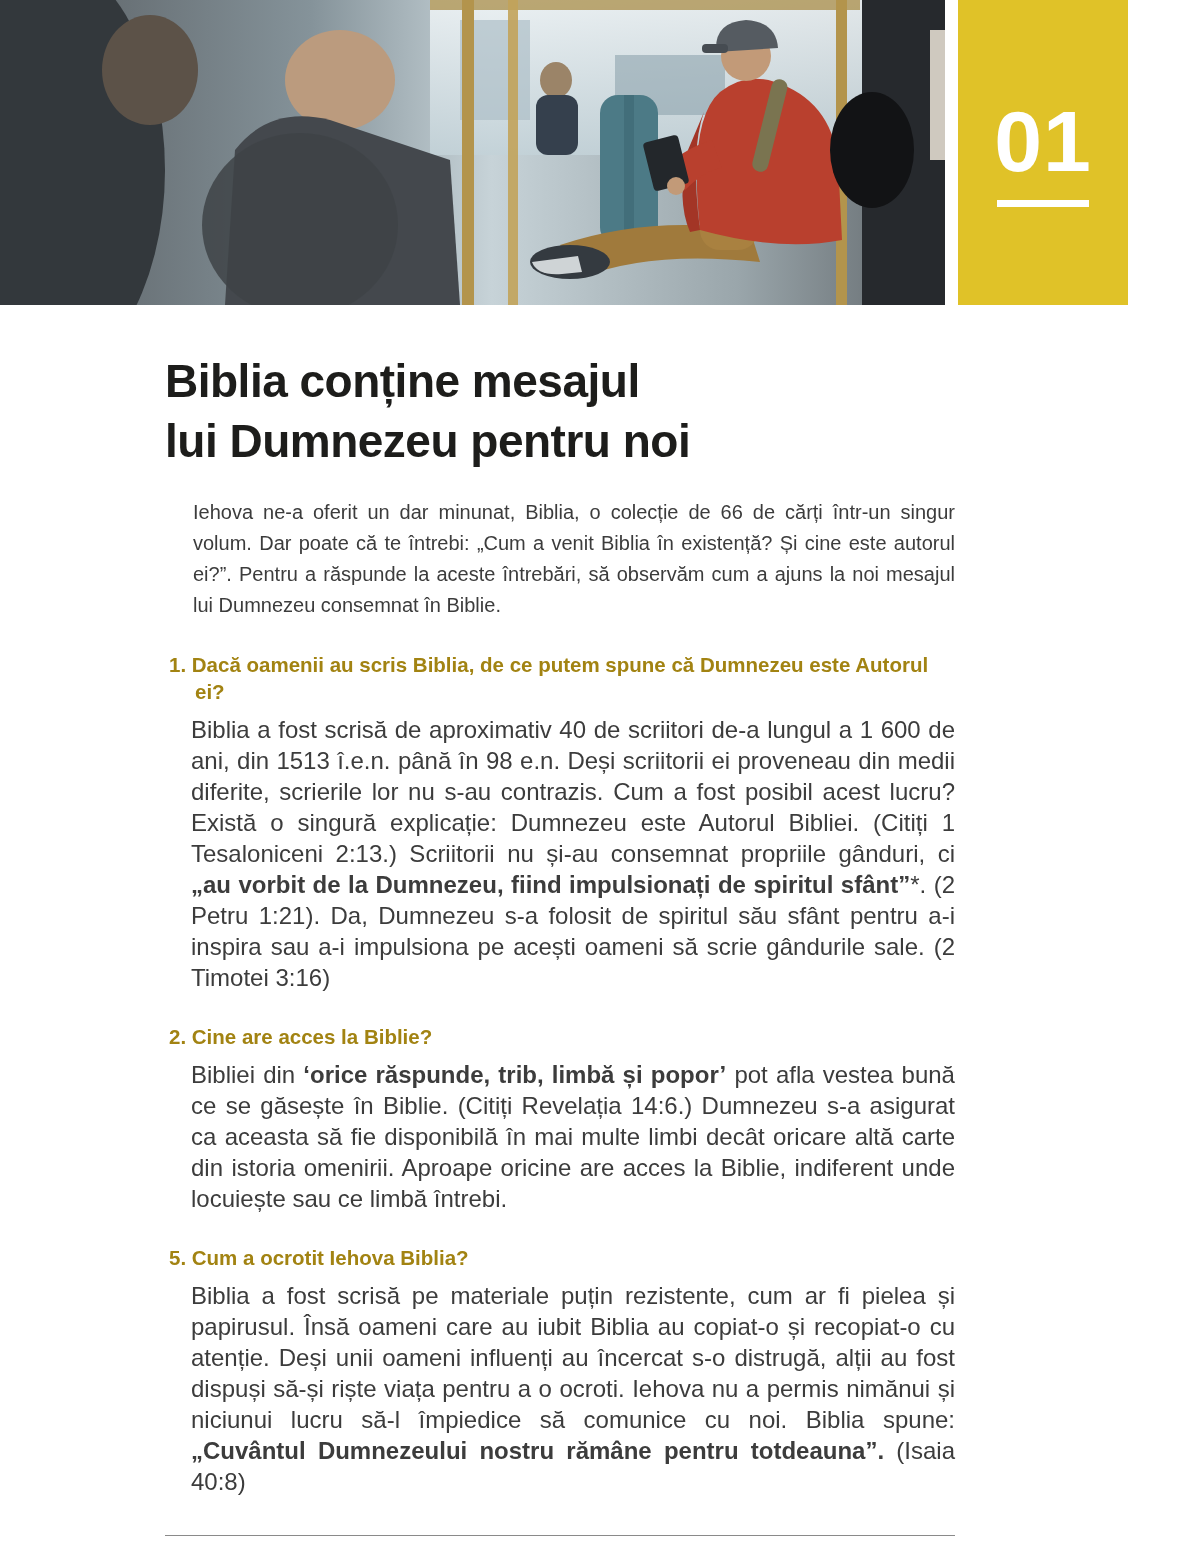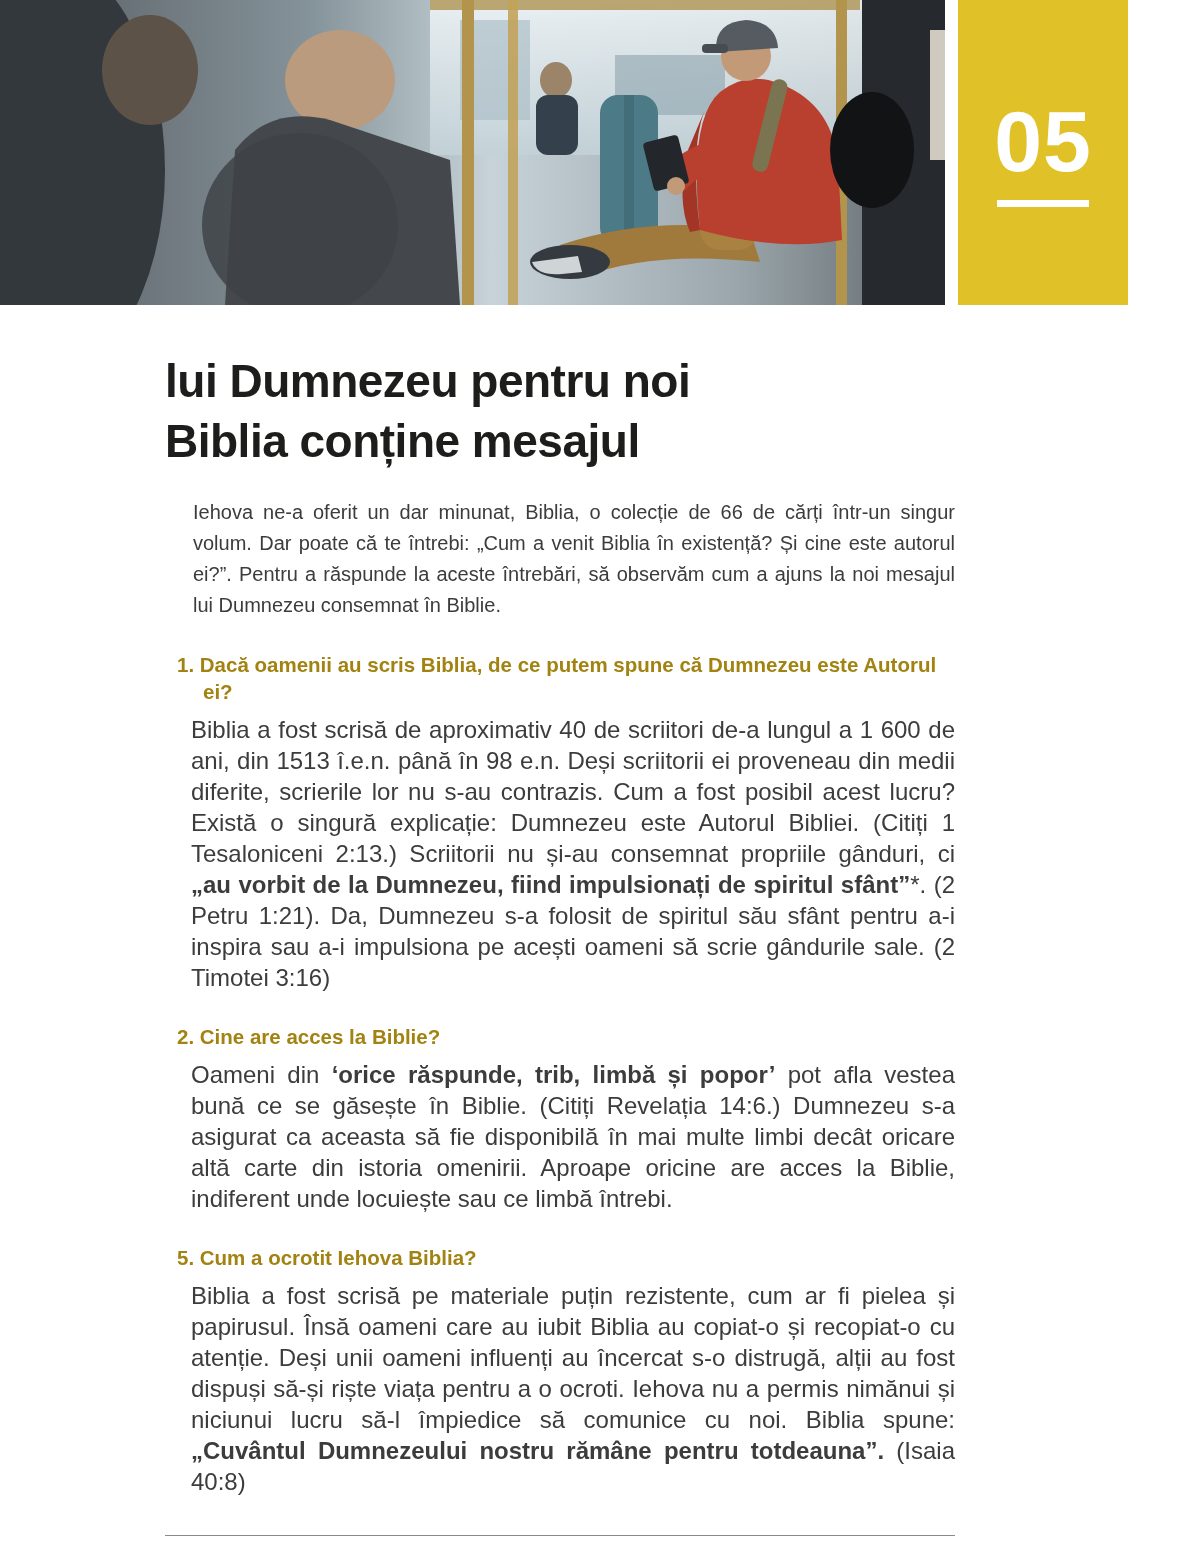--- a/index.html
+++ b/index.html
@@ -29,21 +29,21 @@
     color: var(--title-black, #1d1d1b);
     letter-spacing: -0.5px;
   }
   .title .title-line { display: block; }
   .intro {
     margin: 26px 0 0 28px;
     font-size: 20px; line-height: 31px;
     text-align: justify; hyphens: auto;
   }
   .question {
-    margin: 30px 12px 9px;
+    margin: 30px 4px 9px;
     font-size: 20.5px; line-height: 27px; font-weight: 700;
     color: var(--question-gold, #a28312);
     padding-left: 26px; text-indent: -26px;
   }
   .para {
     margin: 0 0 0 26px;
     font-size: 24px; line-height: 31px;
     text-align: justify; hyphens: auto;
   }
   .para .b { font-weight: 700; }
@@ -112,41 +112,41 @@
 
         <rect x="648" y="138" width="36" height="50" rx="4" fill="#23272b" transform="rotate(-14 666 163)"></rect>
         <circle cx="676" cy="186" r="9" fill="#c29a78"></circle>
 
         <rect x="862" y="0" width="83" height="305" fill="#26292d"></rect>
         <ellipse cx="872" cy="150" rx="42" ry="58" fill="#121315"></ellipse>
         <rect x="930" y="30" width="15" height="130" fill="#cfc9bf"></rect>
       </svg>
     </div>
     <div class="lesson-box">
-      <div class="lesson-number">05</div>
+      <div class="lesson-number">01</div>
       <div class="lesson-bar"></div>
     </div>
   </header>
 
   <main class="content">
     <h1 class="title">
+      <span class="title-line">Biblia conține mesajul</span>
       <span class="title-line">lui Dumnezeu pentru noi</span>
-      <span class="title-line">Biblia conține mesajul</span>
     </h1>
 
     <p class="intro">Iehova ne-a oferit un dar minunat, Biblia, o colecție de 66 de cărți într-un singur volum. Dar poate că te întrebi: „Cum a venit Biblia în existență? Și cine este autorul ei?”. Pentru a răspunde la aceste întrebări, să observăm cum a ajuns la noi mesajul lui Dumnezeu consemnat în Biblie.</p>
 
     <section>
       <h2 class="question">1. Dacă oamenii au scris Biblia, de ce putem spune că Dumnezeu este Autorul ei?</h2>
       <p class="para"><span>Biblia a fost scrisă de aproximativ 40 de scriitori de-a lungul a 1 600 de ani, din 1513 î.e.n. până în 98 e.n. Deși scriitorii ei proveneau din medii diferite, scrierile lor nu s-au contrazis. Cum a fost posibil acest lucru? Există o singură explicație: Dumnezeu este Autorul Bibliei. (Citiți 1 Tesaloniceni 2:13.) Scriitorii nu și-au consemnat propriile gânduri, ci </span><span class="b">„au vorbit de la Dumnezeu, fiind impulsionați de spiritul sfânt”</span><span>*. (2 Petru 1:21). Da, Dumnezeu s-a folosit de spiritul său sfânt pentru a-i inspira sau a-i impulsiona pe acești oameni să scrie gândurile sale. (2 Timotei 3:16)</span></p>
     </section>
 
     <section>
       <h2 class="question">2. Cine are acces la Biblie?</h2>
-      <p class="para"><span>Oameni din </span><span class="b">‘orice răspunde, trib, limbă și popor’</span><span> pot afla vestea bună ce se găsește în Biblie. (Citiți Revelația 14:6.) Dumnezeu s-a asigurat ca aceasta să fie disponibilă în mai multe limbi decât oricare altă carte din istoria omenirii. Aproape oricine are acces la Biblie, indiferent unde locuiește sau ce limbă întrebi.</span></p>
+      <p class="para"><span>Bibliei din </span><span class="b">‘orice răspunde, trib, limbă și popor’</span><span> pot afla vestea bună ce se găsește în Biblie. (Citiți Revelația 14:6.) Dumnezeu s-a asigurat ca aceasta să fie disponibilă în mai multe limbi decât oricare altă carte din istoria omenirii. Aproape oricine are acces la Biblie, indiferent unde locuiește sau ce limbă întrebi.</span></p>
     </section>
 
     <section>
       <h2 class="question">5. Cum a ocrotit Iehova Biblia?</h2>
       <p class="para"><span>Biblia a fost scrisă pe materiale puțin rezistente, cum ar fi pielea și papirusul. Însă oameni care au iubit Biblia au copiat-o și recopiat-o cu atenție. Deși unii oameni influenți au încercat s-o distrugă, alții au fost dispuși să-și riște viața pentru a o ocroti. Iehova nu a permis nimănui și niciunui lucru să-l împiedice să comunice cu noi. Biblia spune: </span><span class="b">„Cuvântul Dumnezeului nostru rămâne pentru totdeauna”.</span><span> (Isaia 40:8)</span></p>
     </section>
 
     <hr class="footnote-rule">
   </main>
 

